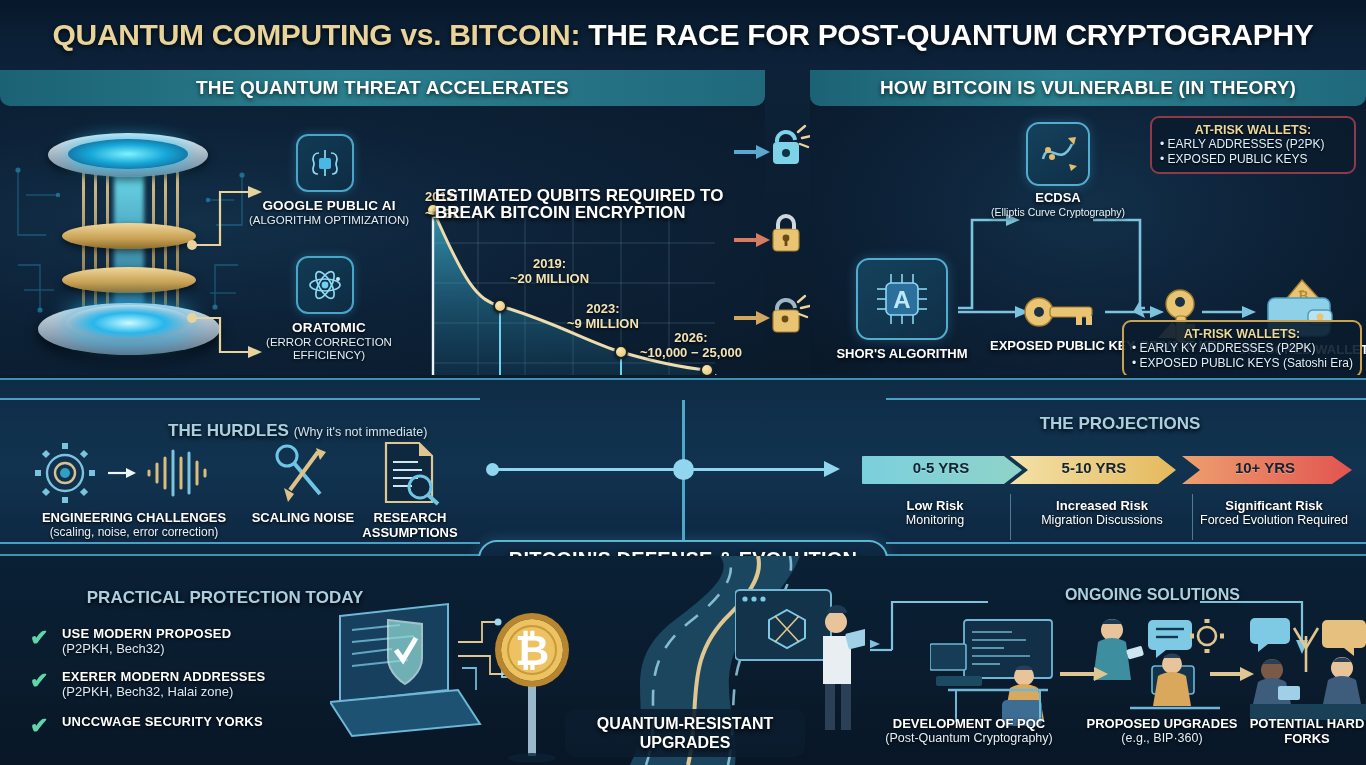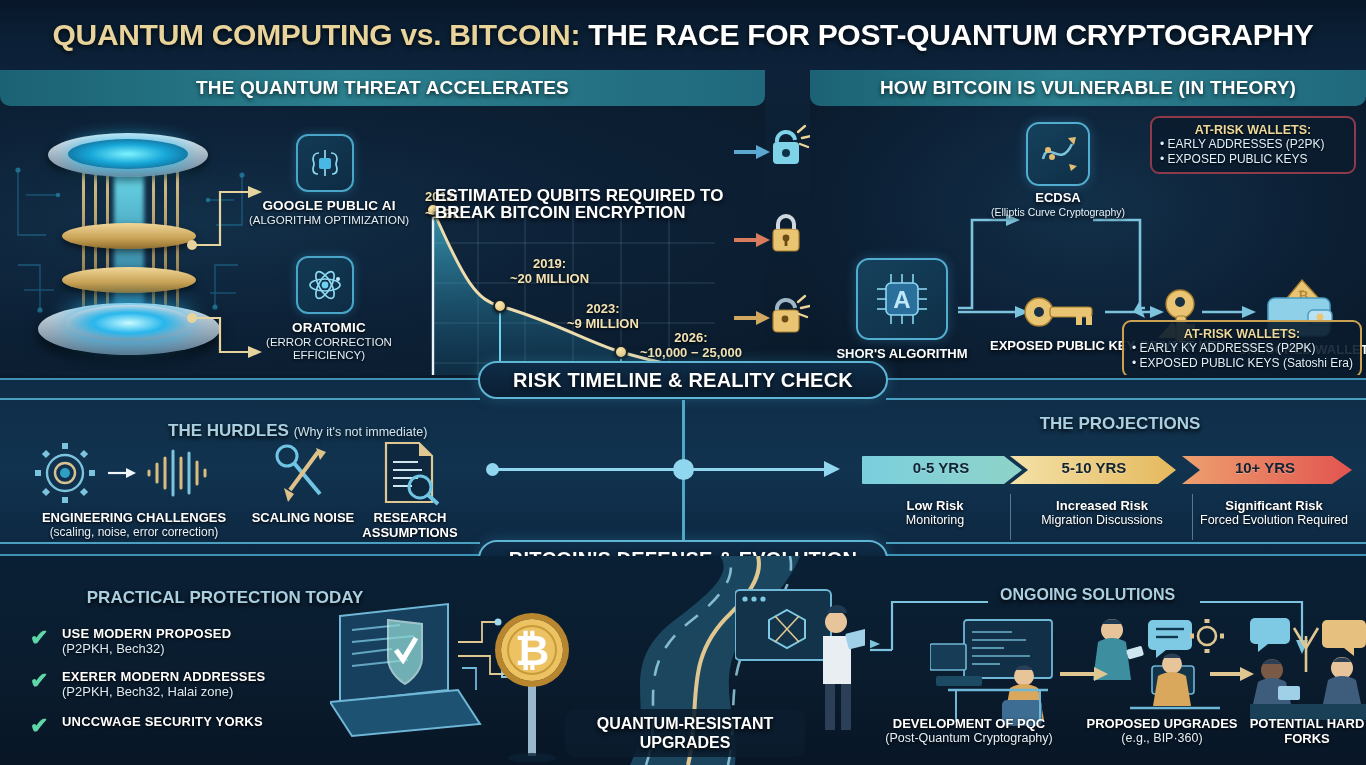--- a/index.html
+++ b/index.html
@@ -231,21 +231,21 @@
   #qru-box {
     position:absolute; left:565px; top:153px; width:240px; height:48px; border-radius:10px;
     background:rgba(10,28,45,.88); display:flex; align-items:center; justify-content:center;
     text-align:center;
   }
   #qru-box .q {
     color:#fff; font-size:16px; font-weight:bold; line-height:19px;
     text-shadow:0 2px 4px #000;
   }
   #ongoing-title {
-    position:absolute; left:1000px; top:30px; width:240px; text-align:left;
+    position:absolute; left:1000px; top:30px; width:240px; text-align:right;
     color:#a9cfe0; font-size:16px; font-weight:bold; text-shadow:0 2px 4px #000;
   }
   .og-lbl {
     position:absolute; text-align:center; color:#fff; font-size:13px; font-weight:bold;
     line-height:15px; text-shadow:0 1px 3px #000;
   }
   .og-lbl .ogs { display:block; font-weight:normal; font-size:12.5px; color:#e4eff7; }
 
   
   .art { position:absolute; }
@@ -575,23 +575,20 @@
       <span class="rb-i">• EXPOSED PUBLIC KEYS (Satoshi Era)</span>
     </div>
   </div>
 
   <div id="band-mid">
     <div class="pill-line" style="left:0;   top:18px; width:480px;"></div>
     <div class="pill-line" style="left:886px; top:18px; width:480px;"></div>
     <div class="pill-line" style="left:0;   top:162px; width:480px;"></div>
     <div class="pill-line" style="left:886px; top:162px; width:480px;"></div>
 
-    <div class="pill" id="pill-risk">
-      <span class="ptxt">RISK TIMELINE &amp; REALITY CHECK</span>
-    </div>
 
     <div class="sec-head" style="left:168px; top:41px;">
       <span>THE HURDLES</span>
       <span class="sub">(Why it's not immediate)</span>
     </div>
 
     <svg class="art" style="left:34px; top:62px; width:200px; height:62px;">
       <g stroke="#7cc3de" stroke-width="2.4" fill="none">
         <circle cx="31" cy="31" r="18"></circle>
         <g stroke-width="6">

